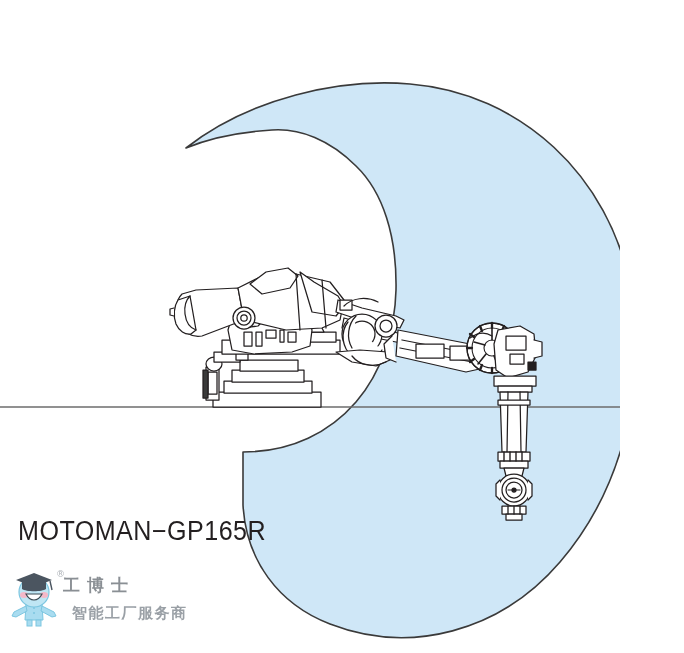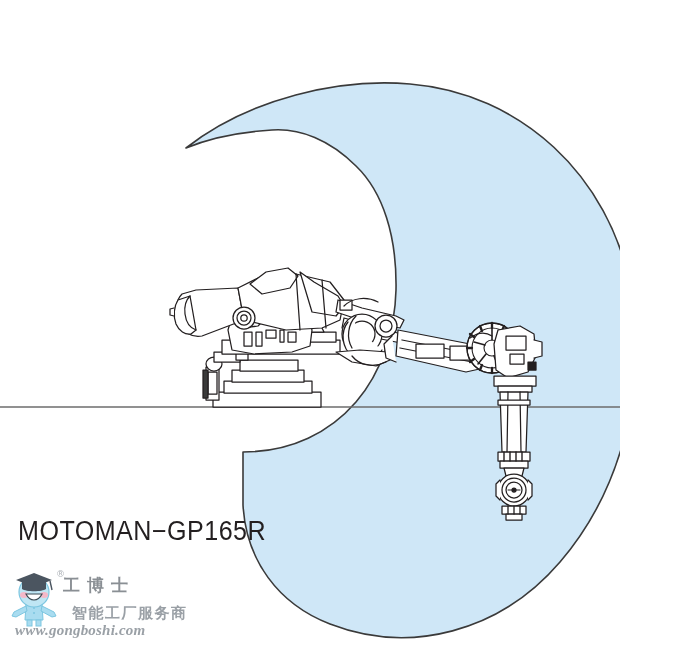--- a/index.html
+++ b/index.html
@@ -321,16 +321,15 @@
       <path d="M 16,12 L 16,19 C 20,22 36,22 40,19 L 40,12" fill="#4b5560"></path>
       <line x1="44" y1="11" x2="46" y2="20" stroke="#4b5560" stroke-width="1.4"></line>
 
       <circle cx="28" cy="38" r="1" fill="#7cc6e0"></circle>
       <circle cx="28" cy="43" r="1" fill="#7cc6e0"></circle>
     </svg>
 
     <span class="wm-reg">®</span>
     <span class="wm-brand">工博士</span>
     <span class="wm-sub">智能工厂服务商</span>
-    <span class="wm-url">www.gongboshi.com</span>
   </div>
 
 </div>
 
 </body></html>

